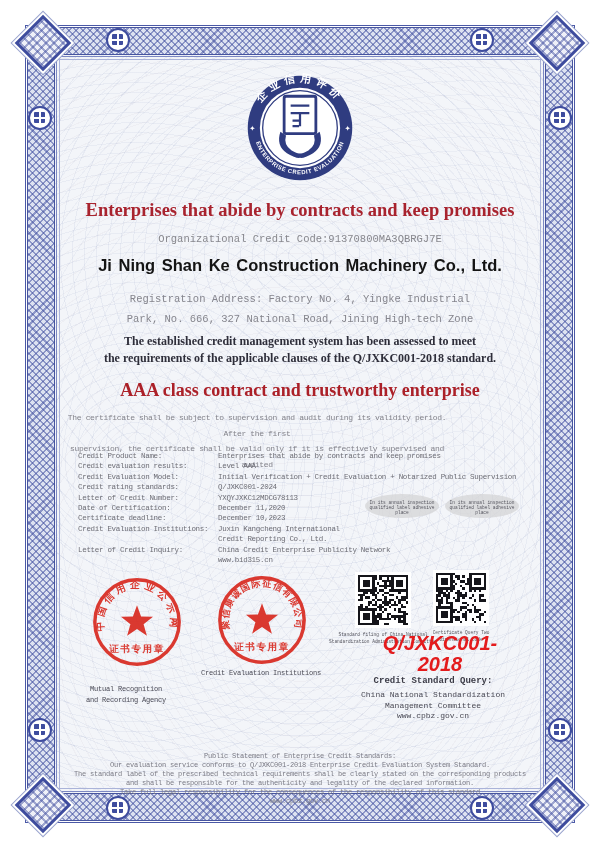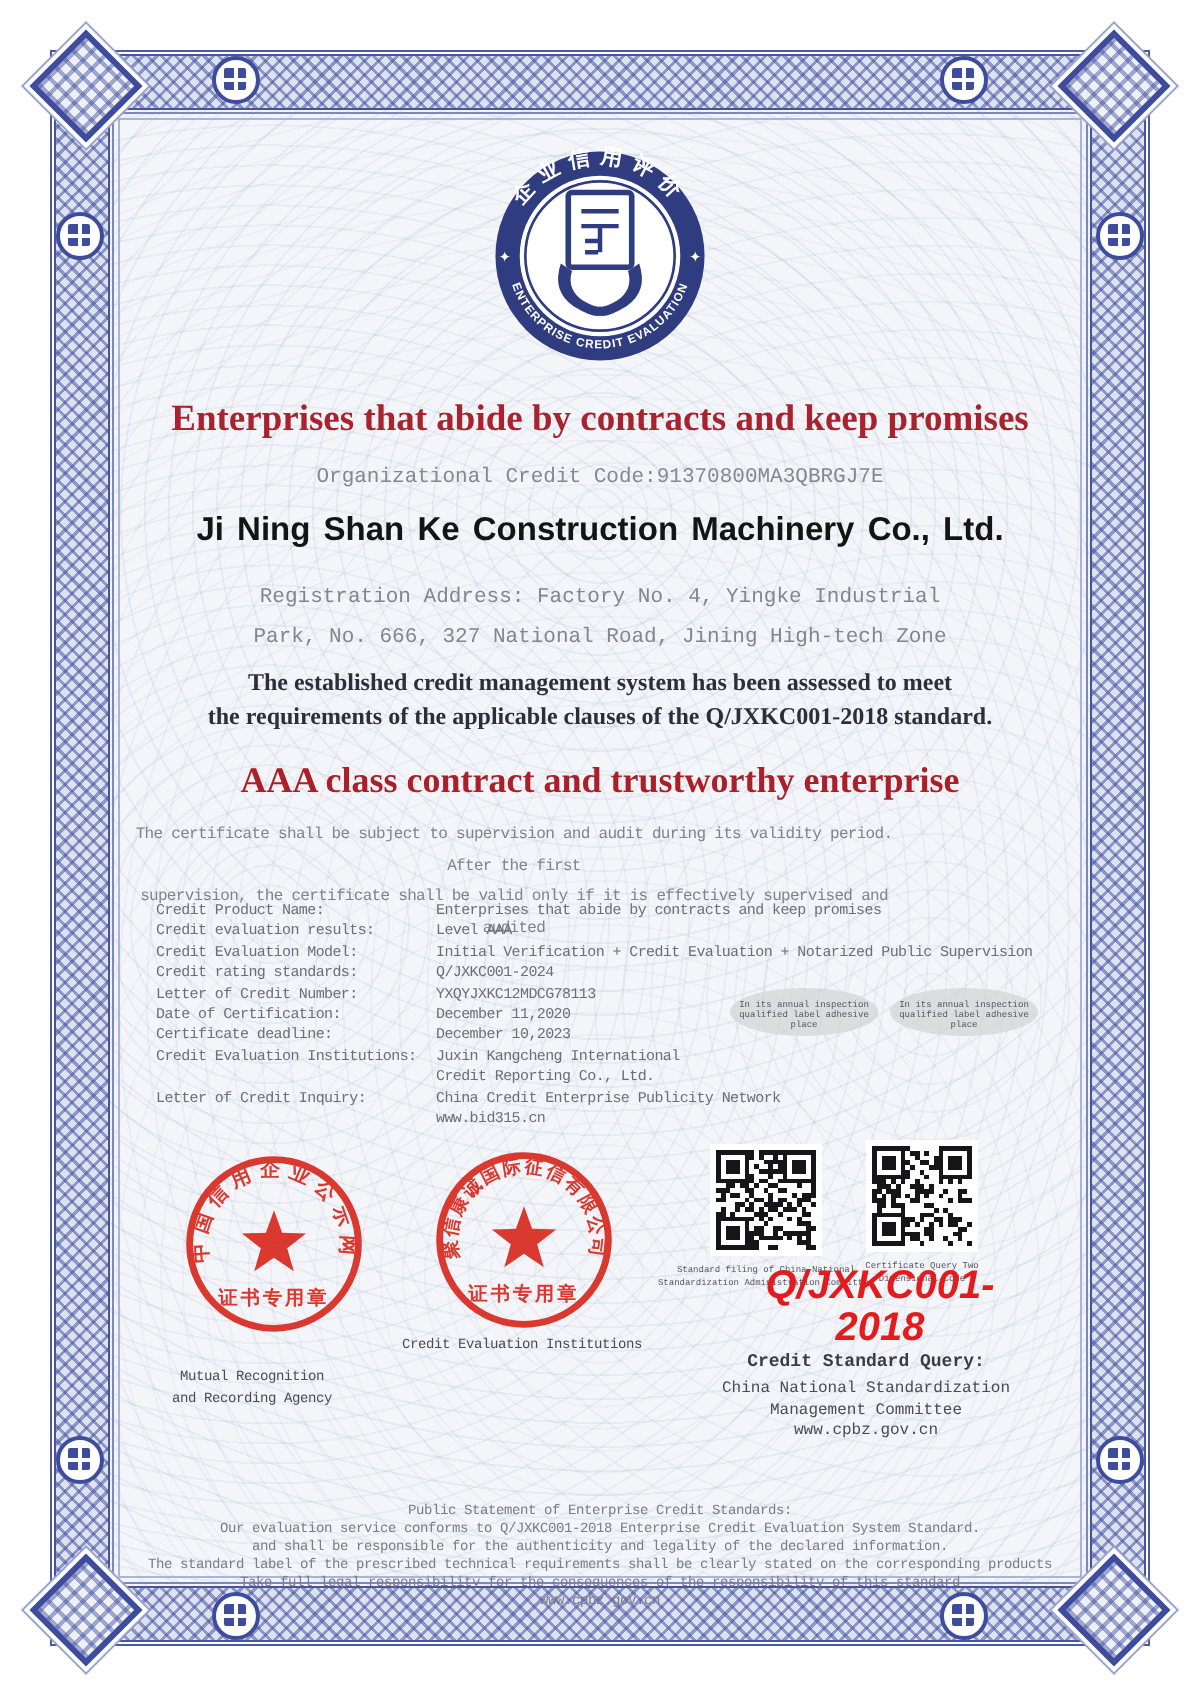--- a/index.html
+++ b/index.html
@@ -529,19 +529,19 @@
   <div class="abs standard-ref center preline">Q/JXKC001-
 2018</div>
   <div class="abs query-label center mono">Credit Standard Query:</div>
   <div class="abs query-body center mono preline">China National Standardization
 Management Committee
 www.cpbz.gov.cn</div>
 
   <div class="abs footer center mono">
     <div>Public Statement of Enterprise Credit Standards:</div>
     <div>Our evaluation service conforms to Q/JXKC001-2018 Enterprise Credit Evaluation System Standard.</div>
+    <div>The standard label of the prescribed technical requirements shall be clearly stated on the corresponding products</div>
     <div>and shall be responsible for the authenticity and legality of the declared information.</div>
-    <div>The standard label of the prescribed technical requirements shall be clearly stated on the corresponding products</div>
     <div>Take full legal responsibility for the consequences of the responsibility of this standard</div>
     <div>www.cpbz.gov.cn</div>
   </div>
 
 </div>
 
 </body></html>

